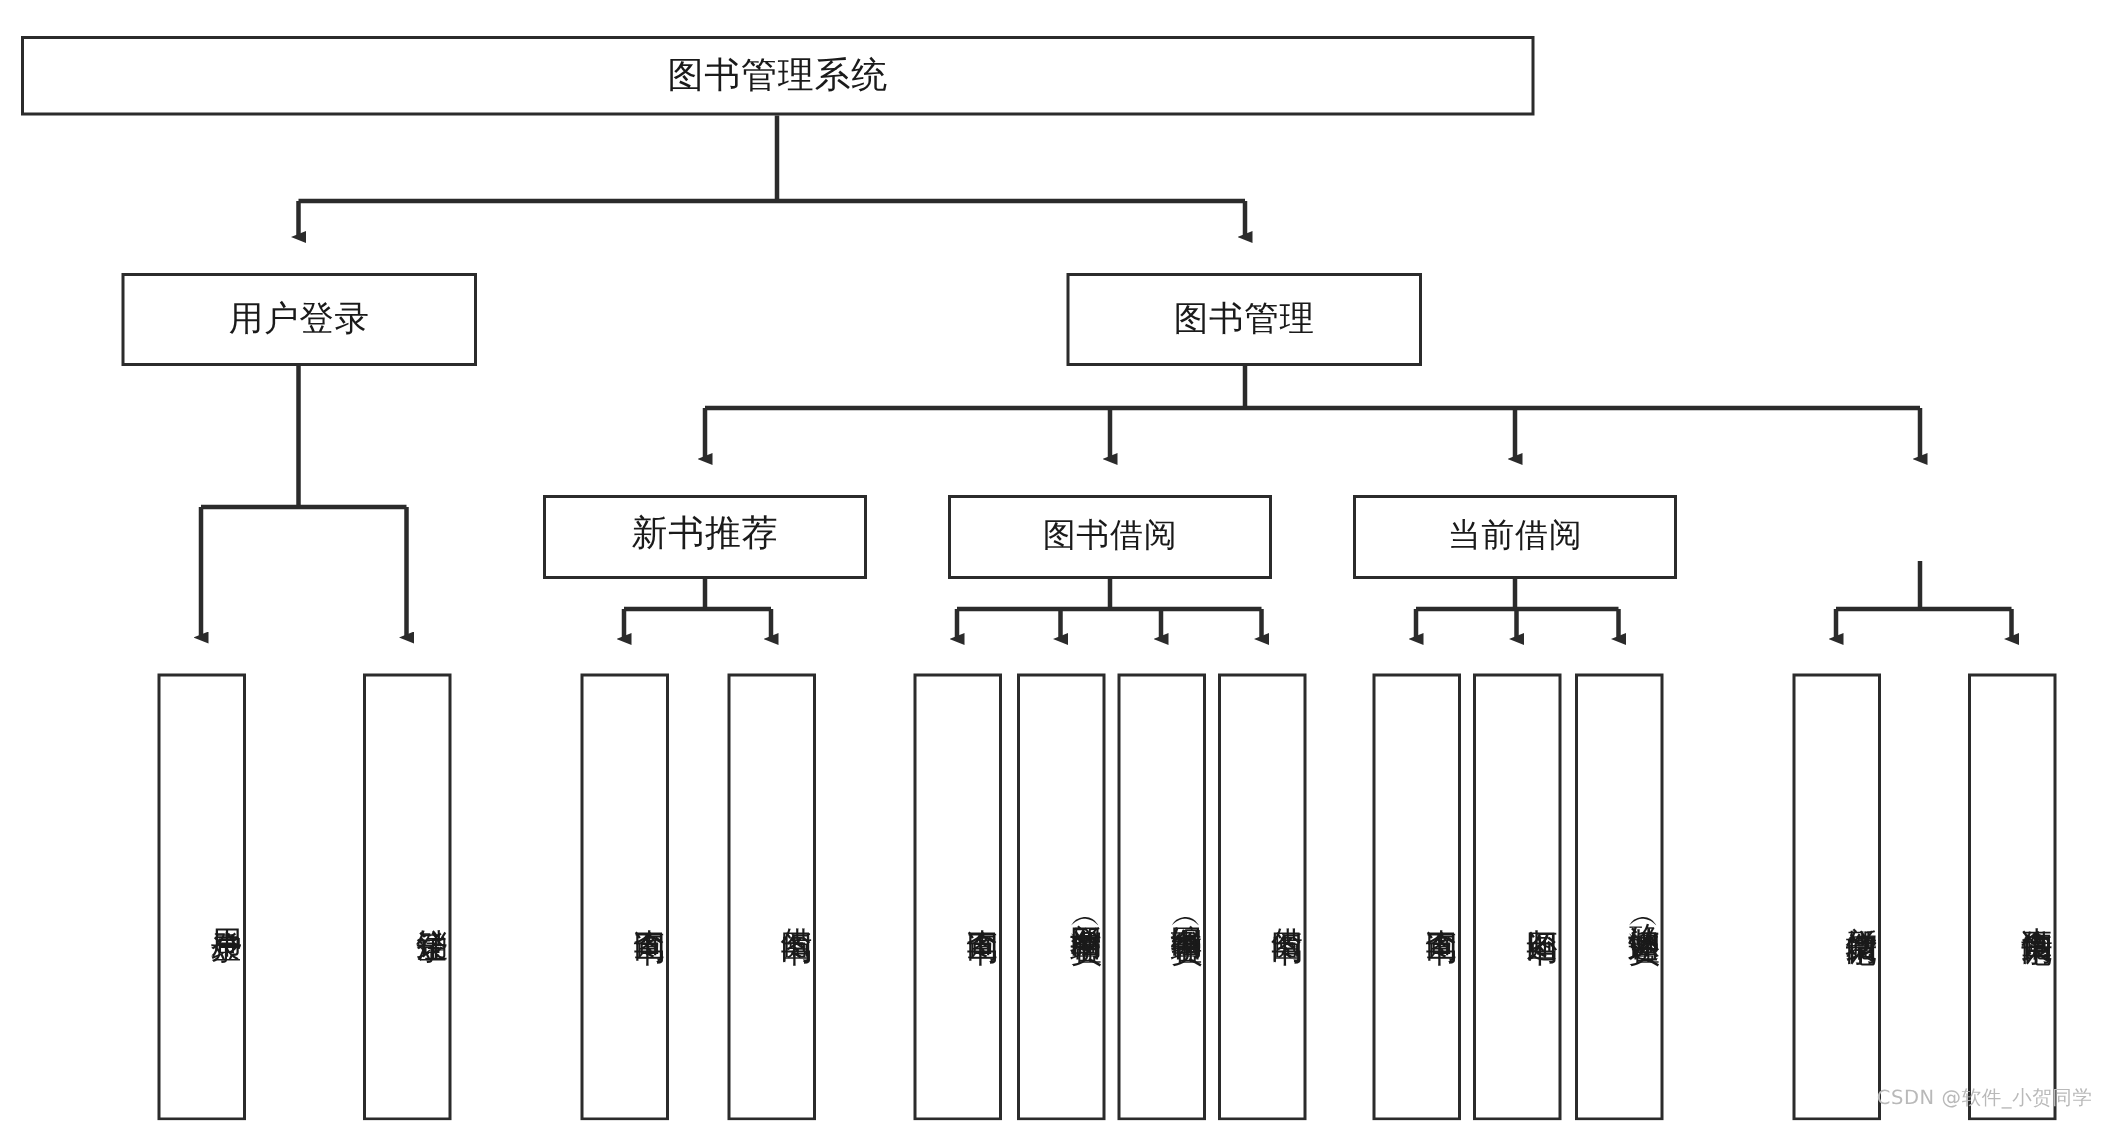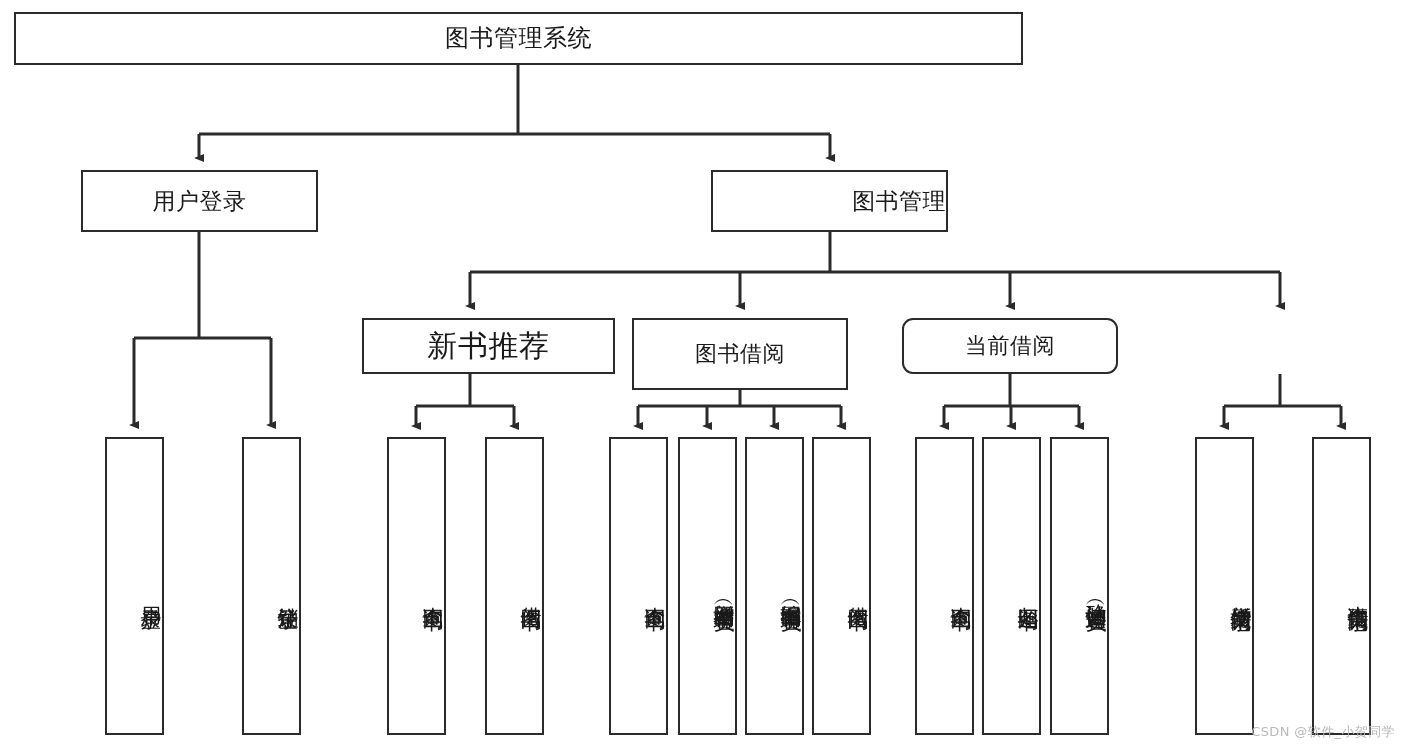--- a/index.html
+++ b/index.html
@@ -26,20 +26,21 @@
   }
   .node {
     position: absolute;
     box-sizing: border-box;
     border: 2px solid #2b2b2b;
     background: #ffffff;
     display: flex;
     align-items: center;
     justify-content: center;
     color: #1a1a1a;
+    margin-top: 12px;
   }
   .node.horiz {
     writing-mode: horizontal-tb;
   }
   .node.vert {
     writing-mode: vertical-rl;
     text-orientation: upright;
     padding-top: 14px;
     align-items: flex-start;
     justify-content: center;
@@ -49,25 +50,25 @@
     line-height: 1.05;
     letter-spacing: 0.02em;
     white-space: pre;
   }
   .vert .node-label {
     line-height: 1.12;
     letter-spacing: 0.06em;
   }
   #node-root  { left: 14px;  top: 12px;  width: 1009px; height: 53px; font-size: 24px; }
   #node-login { left: 81px;  top: 170px; width: 237px; height: 62px; font-size: 23px; }
-  #node-books { left: 711px; top: 170px; width: 237px; height: 62px; font-size: 23px; justify-content: flex-end; }
-
-  #node-rec   { left: 362px;  top: 318px; width: 253px; height: 56px; font-size: 30px; }
-  #node-borrow{ left: 632px;  top: 318px; width: 216px; height: 72px; font-size: 22px; }
-  #node-cur   { left: 902px;  top: 318px; width: 216px; height: 56px; font-size: 22px; border-radius: 11px; }
+  #node-books { left: 711px; top: 170px; width: 237px; height: 62px; font-size: 23px; }
+
+  #node-rec   { left: 362px;  top: 318px; width: 216px; height: 56px; font-size: 24px; font-family: Liberation Mono, monospace; }
+  #node-borrow{ left: 632px;  top: 318px; width: 216px; height: 56px; font-size: 22px; }
+  #node-cur   { left: 902px;  top: 318px; width: 216px; height: 56px; font-size: 22px; }
   #node-hist  { left: 1172px; top: 318px; width: 216px; height: 56px; font-size: 22px; }
 
   .leaf { top: 437px; height: 298px; width: 59px; font-size: 21px; }
 
   #leaf-l1 { left: 105px; }
   #leaf-l2 { left: 242px; }
   #leaf-r1 { left: 387px; }
   #leaf-r2 { left: 485px; }
   #leaf-b1 { left: 609px; }
   #leaf-b2 { left: 678px; }

